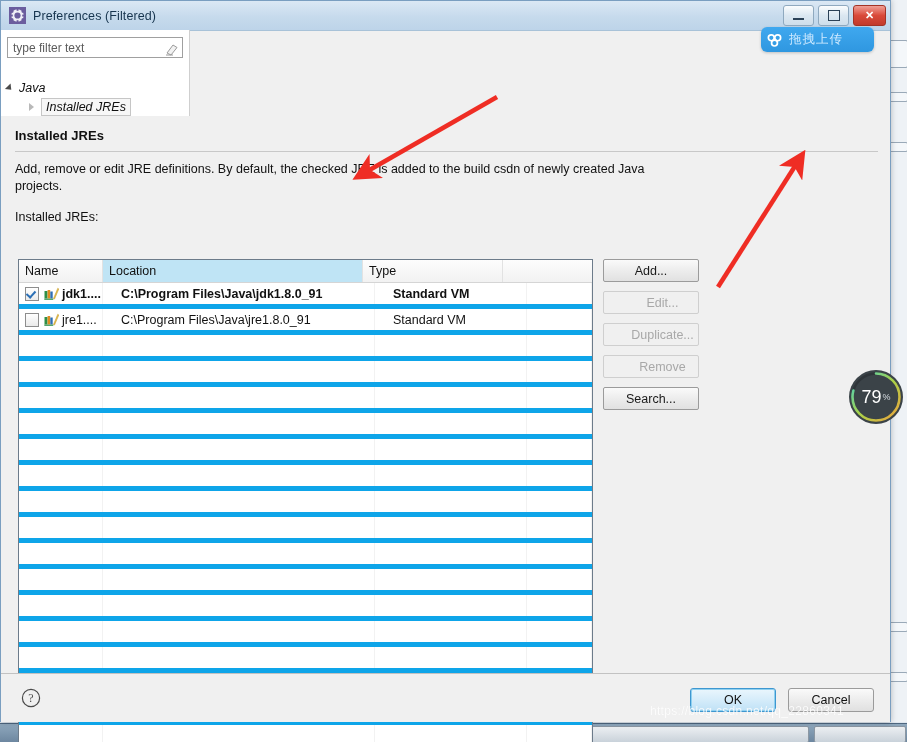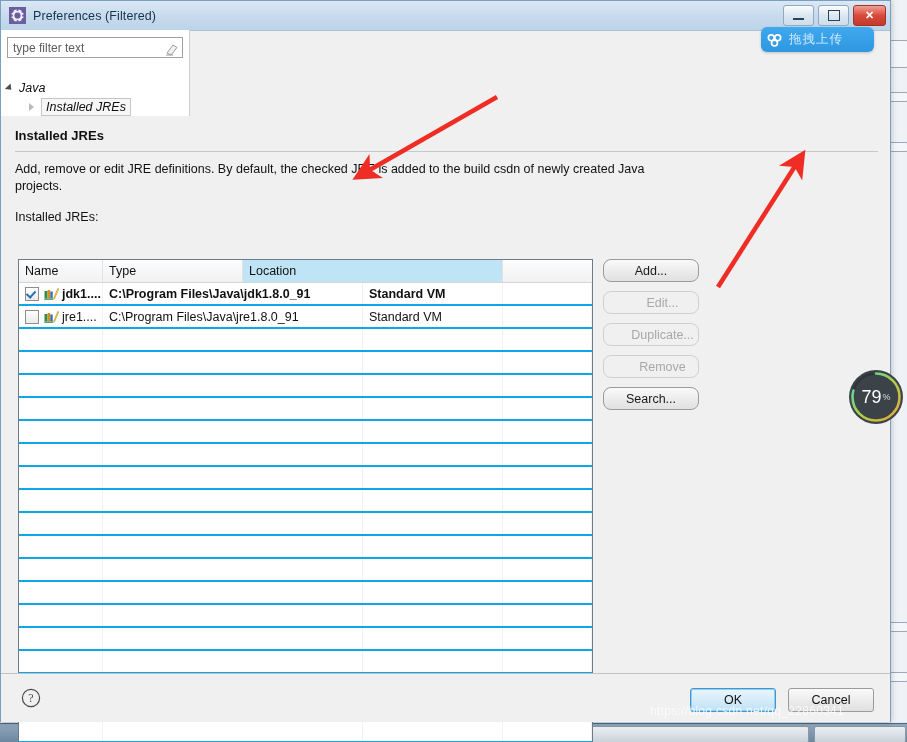--- a/index.html
+++ b/index.html
@@ -240,21 +240,22 @@
   }
   .th.sorted { background: #bfe4f5; }
   .col-name { width: 84px; }
   .col-loc  { width: 260px; }
   .col-type { width: 140px; }
   .col-pad  { flex: 1; border-right: none; }
 
   .trow {
     display: flex;
     height: 21px;
-    border-bottom: 2px solid #0ea5e9;
+    border-bottom: 5px solid #0ea5e9;
+    gap: 12px;
   }
   .td {
     font-size: 12.5px; color: #111;
     display: flex; align-items: center;
     padding-left: 6px;
     border-right: 1px solid #f2f2f2;
     box-sizing: border-box;
     white-space: nowrap;
     overflow: hidden;
   }
@@ -280,21 +281,21 @@
   
   .side-btns {
     position: absolute;
     left: 602px; top: 143px;
     width: 96px;
   }
   .sbtn {
     width: 96px; height: 23px;
     margin-bottom: 9px;
     border: 1px solid #9b9b9b;
-    border-radius: 8px;
+    border-radius: 2px;
     background: linear-gradient(#fafafa, #ededed 48%, #e1e1e1);
     font-size: 12.5px; color: #1a1a1a;
     display: flex; align-items: center; justify-content: center;
     box-sizing: border-box;
   }
   .sbtn.disabled {
     color: #a8a8a8;
     background: #f0f0f0;
     border-color: #cfcfcf;
     padding-left: 23px;
@@ -446,22 +447,22 @@
 
       <div class="right-pane">
         <div class="page-title">Installed JREs</div>
         <div class="page-rule"></div>
         <div class="page-desc">Add, remove or edit JRE definitions. By default, the checked JRE is added to the build csdn of newly created Java projects.</div>
         <div class="list-label">Installed JREs:</div>
 
         <div class="table-wrap">
           <div class="thead">
             <div class="th col-name">Name</div>
+            <div class="th col-loc sorted">Location</div>
             <div class="th col-type">Type</div>
-            <div class="th col-loc sorted">Location</div>
             <div class="th col-pad"></div>
           </div>
 
           <div class="trow checked">
             <div class="td col-name">
               <span class="cb on"></span>
               <span class="jre-icon">
                 <svg viewBox="0 0 15 13" width="15" height="13">
                   <rect x="0.5" y="4" width="3" height="7.5" fill="#2f8f46"></rect>
                   <rect x="3.6" y="3" width="2.6" height="8.5" fill="#e08b1f"></rect>

